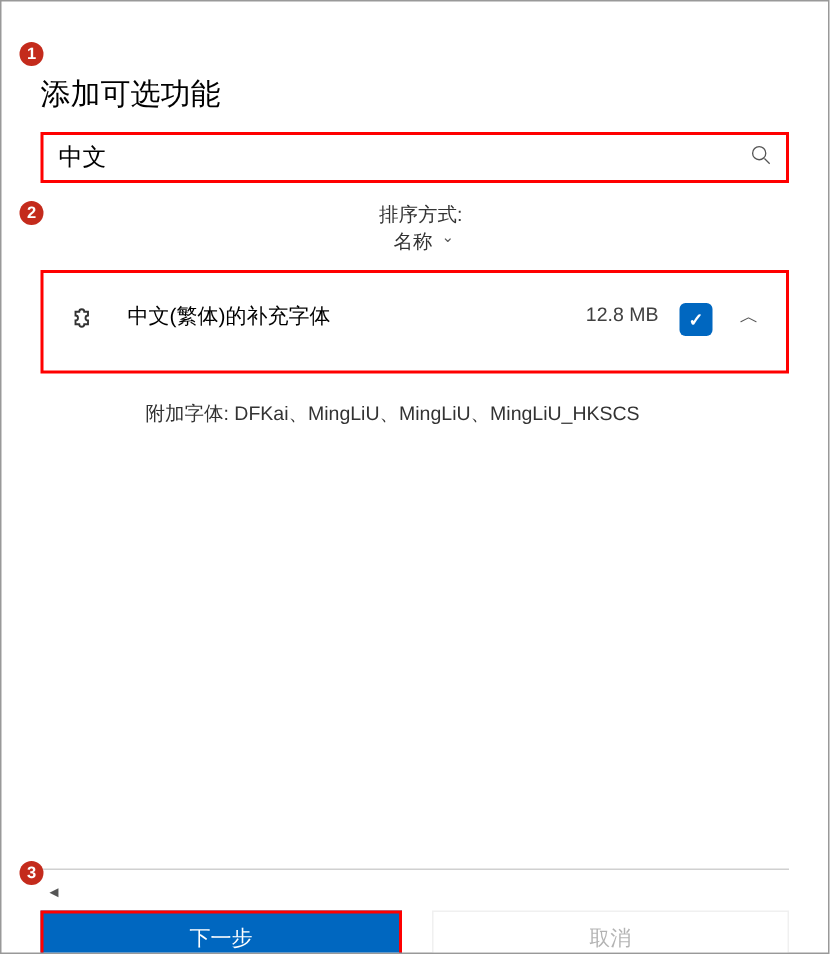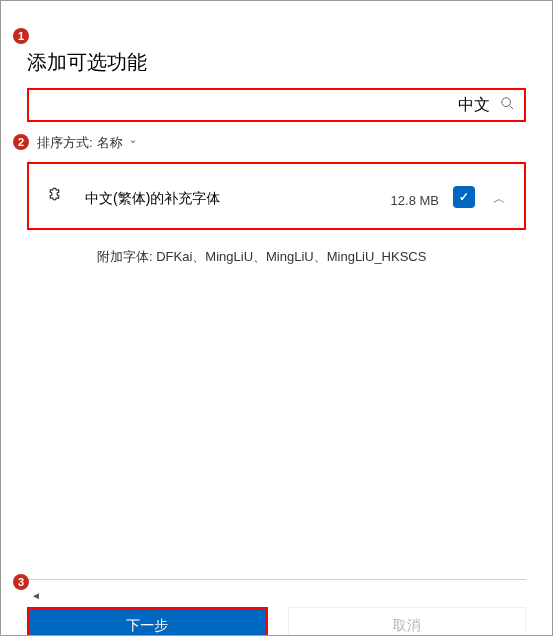--- a/index.html
+++ b/index.html
@@ -36,56 +36,56 @@
       position: relative;
     }
     .search-box {
       width: 100%;
       border: 2px solid red;
       padding: 6px 34px 6px 10px;
       font-size: 16px;
       font-family: inherit;
       outline: none;
       background: #fff;
-      text-align: right;
     }
     .search-icon {
       position: absolute;
       right: 38px;
       top: 8px;
       color: #555;
       font-size: 14px;
     }
     .sort-row {
       padding: 4px 28px 10px 36px;
       font-size: 13px;
       color: #333;
       display: flex;
       align-items: center;
+      flex-direction: column;
     }
     .sort-value {
       margin-left: 4px;
       display: inline-flex;
       cursor: pointer;
     }
     .chevron {
       margin-left: 6px;
       font-size: 10px;
       color: #555;
     }
     .list-area {
       padding: 0 26px;
       flex: 1;
       overflow: hidden;
     }
     .feature-item {
       border: 2px solid red;
       padding: 20px 18px;
       display: flex;
-      align-items: flex-end;
+      align-items: flex-start;
       background: #fff;
     }
     .feature-icon {
       margin-right: 18px;
       color: #333;
     }
     .feature-label {
       flex: 1;
       font-size: 14px;
       color: #000;

